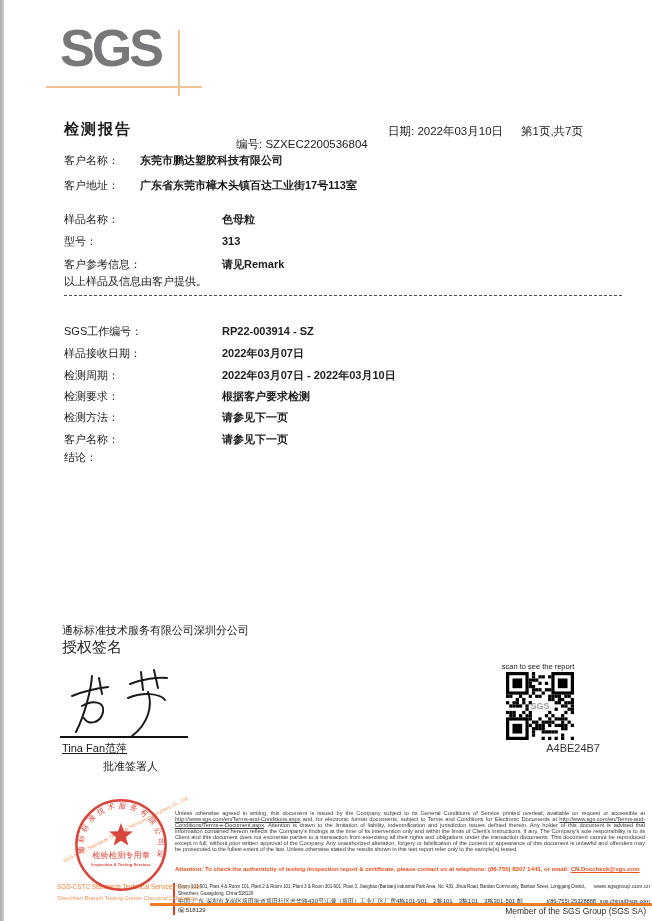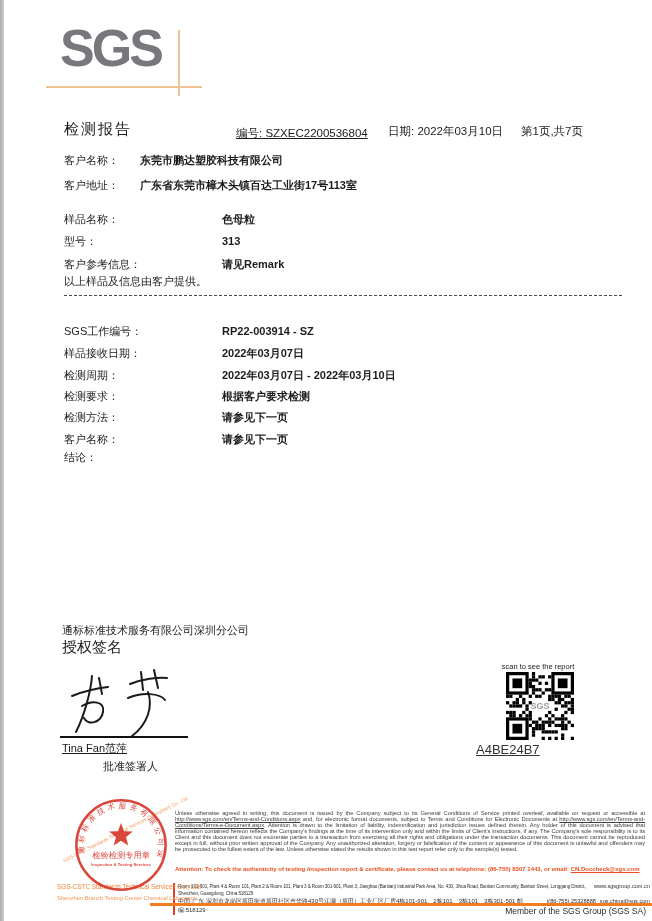--- a/index.html
+++ b/index.html
@@ -7,22 +7,22 @@
         font-family:"Liberation Sans","DejaVu Sans",sans-serif;color:#1c1c1c;}
   #page-edge{position:absolute;left:0;top:0;width:4px;height:100%;
         background:linear-gradient(90deg,#ababab,#cfcfcf);}
   
   #logo{position:absolute;left:60px;top:22px;font-size:52px;font-weight:bold;
         letter-spacing:-3px;color:#77787b;line-height:1;}
   .hline{position:absolute;background:#f0c394;}
   #logo-underline{left:46px;top:86px;width:156px;height:2px;}
   #logo-vline{left:178px;top:30px;width:2px;height:66px;}
   #titlebar{position:absolute;left:0;top:122px;width:652px;height:20px;font-size:11.5px;}
-  #report-title{position:absolute;left:64px;top:-2px;font-size:15px;font-weight:normal;letter-spacing:2px;}
-  #report-no{position:absolute;left:236px;top:4px;text-decoration:underline;}
+  #report-title{position:absolute;left:64px;top:-2px;font-size:15px;font-weight:bold;letter-spacing:2px;}
+  #report-no{position:absolute;left:236px;top:15px;}
   #report-date{position:absolute;left:388px;top:2px;}
   #page-info{position:absolute;left:521px;top:2px;}
   
   .row{position:absolute;left:64px;display:flex;font-size:11px;line-height:14px;}
   .row .lbl{flex:0 0 auto;}
   .c1 .lbl{width:76px;}
   .c2 .lbl{width:158px;}
   .val{white-space:pre;font-weight:bold;}
   #dashed-sep{position:absolute;left:64px;top:295px;width:558px;border-top:1.5px dashed #4a4a4a;}
   #conclusion-row{position:absolute;left:64px;top:450px;display:flex;font-size:11px;}
@@ -31,21 +31,21 @@
   
   #sig-company{position:absolute;left:62px;top:623px;font-size:11px;}
   #sig-auth{position:absolute;left:62px;top:638px;font-size:15px;}
   #signature{position:absolute;left:68px;top:668px;}
   #sig-line{position:absolute;left:60px;top:736px;width:128px;height:2px;background:#111;}
   #sig-name{position:absolute;left:62px;top:741px;font-size:11px;text-decoration:underline;}
   #sig-title{position:absolute;left:62px;top:759px;font-size:11px;margin-left:41px;}
   
   #qr-caption{position:absolute;left:476px;top:662px;width:124px;text-align:center;font-size:7.5px;color:#222;}
   #qr-box{position:absolute;left:506px;top:672px;width:68px;height:70px;}
-  #qr-code-text{position:absolute;left:476px;top:742px;width:124px;text-align:left;font-size:13px;color:#333;text-decoration:underline;}
+  #qr-code-text{position:absolute;left:476px;top:742px;width:124px;text-align:right;font-size:11px;color:#333;}
   
   #legal{position:absolute;left:175px;top:804px;width:470px;font-size:5.8px;line-height:6.05px;
          color:#3f3f3f;text-align:justify;letter-spacing:-0.1px;}
   #legal a{color:#3f3f3f;text-decoration:underline;}
   #attention{position:absolute;left:175px;top:860px;width:470px;font-size:6px;line-height:6.6px;
          color:#ed4e1d;font-weight:bold;}
   #attention a{color:#ed4e1d;}
   #addr{position:absolute;left:173px;top:883px;width:472px;border-left:2px solid #e8381d;padding-left:3px;}
   .addr-line{display:flex;justify-content:space-between;align-items:baseline;color:#2e2e2e;}
   #addr-en{font-size:4.6px;letter-spacing:-0.1px;line-height:7px;}

